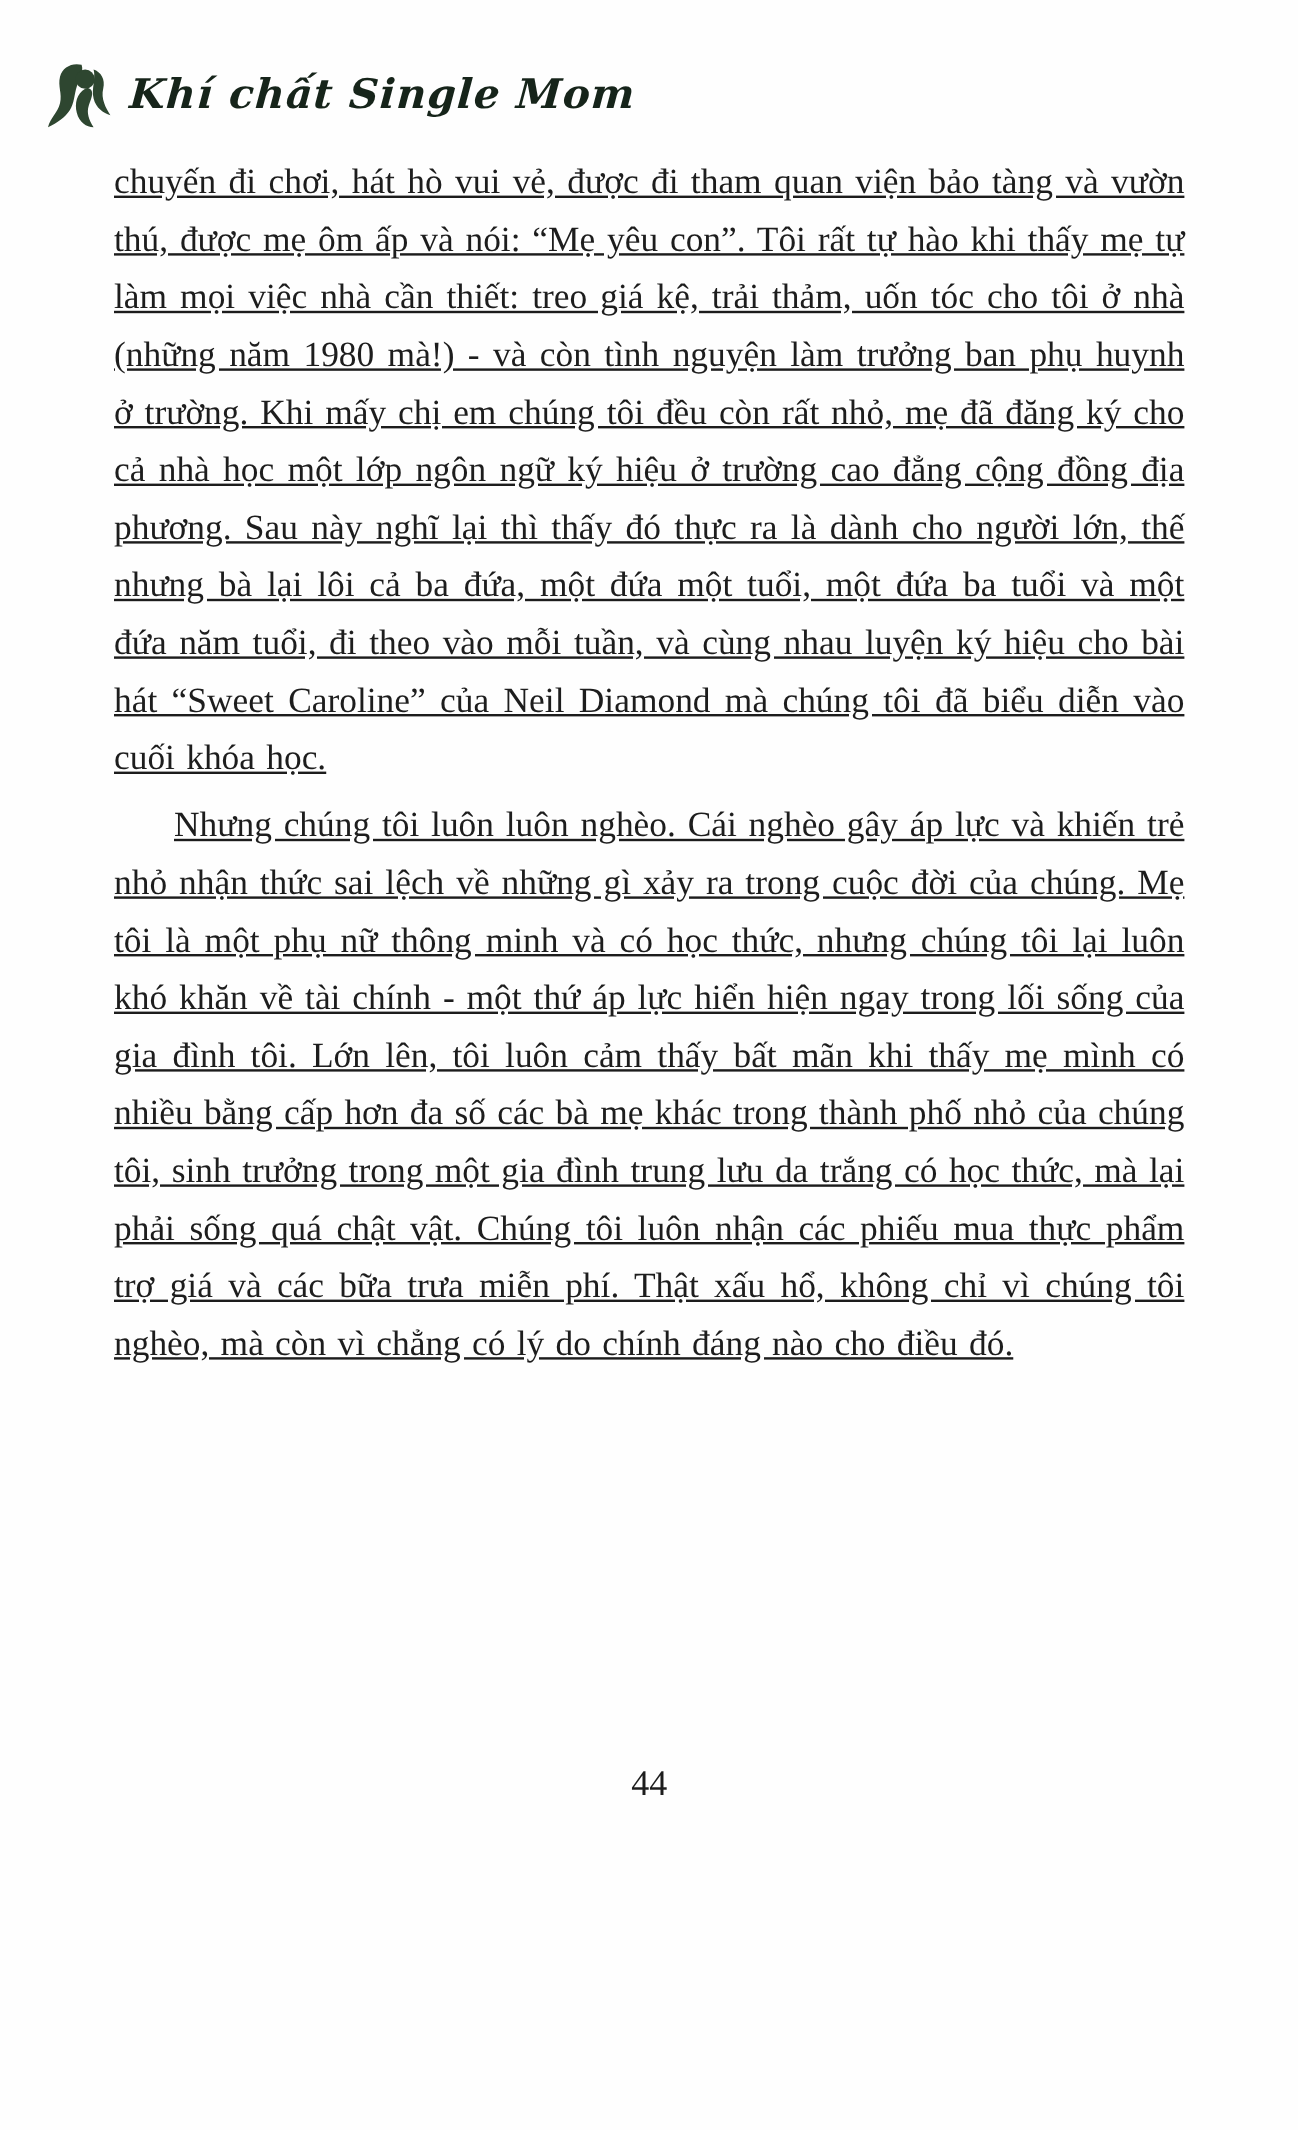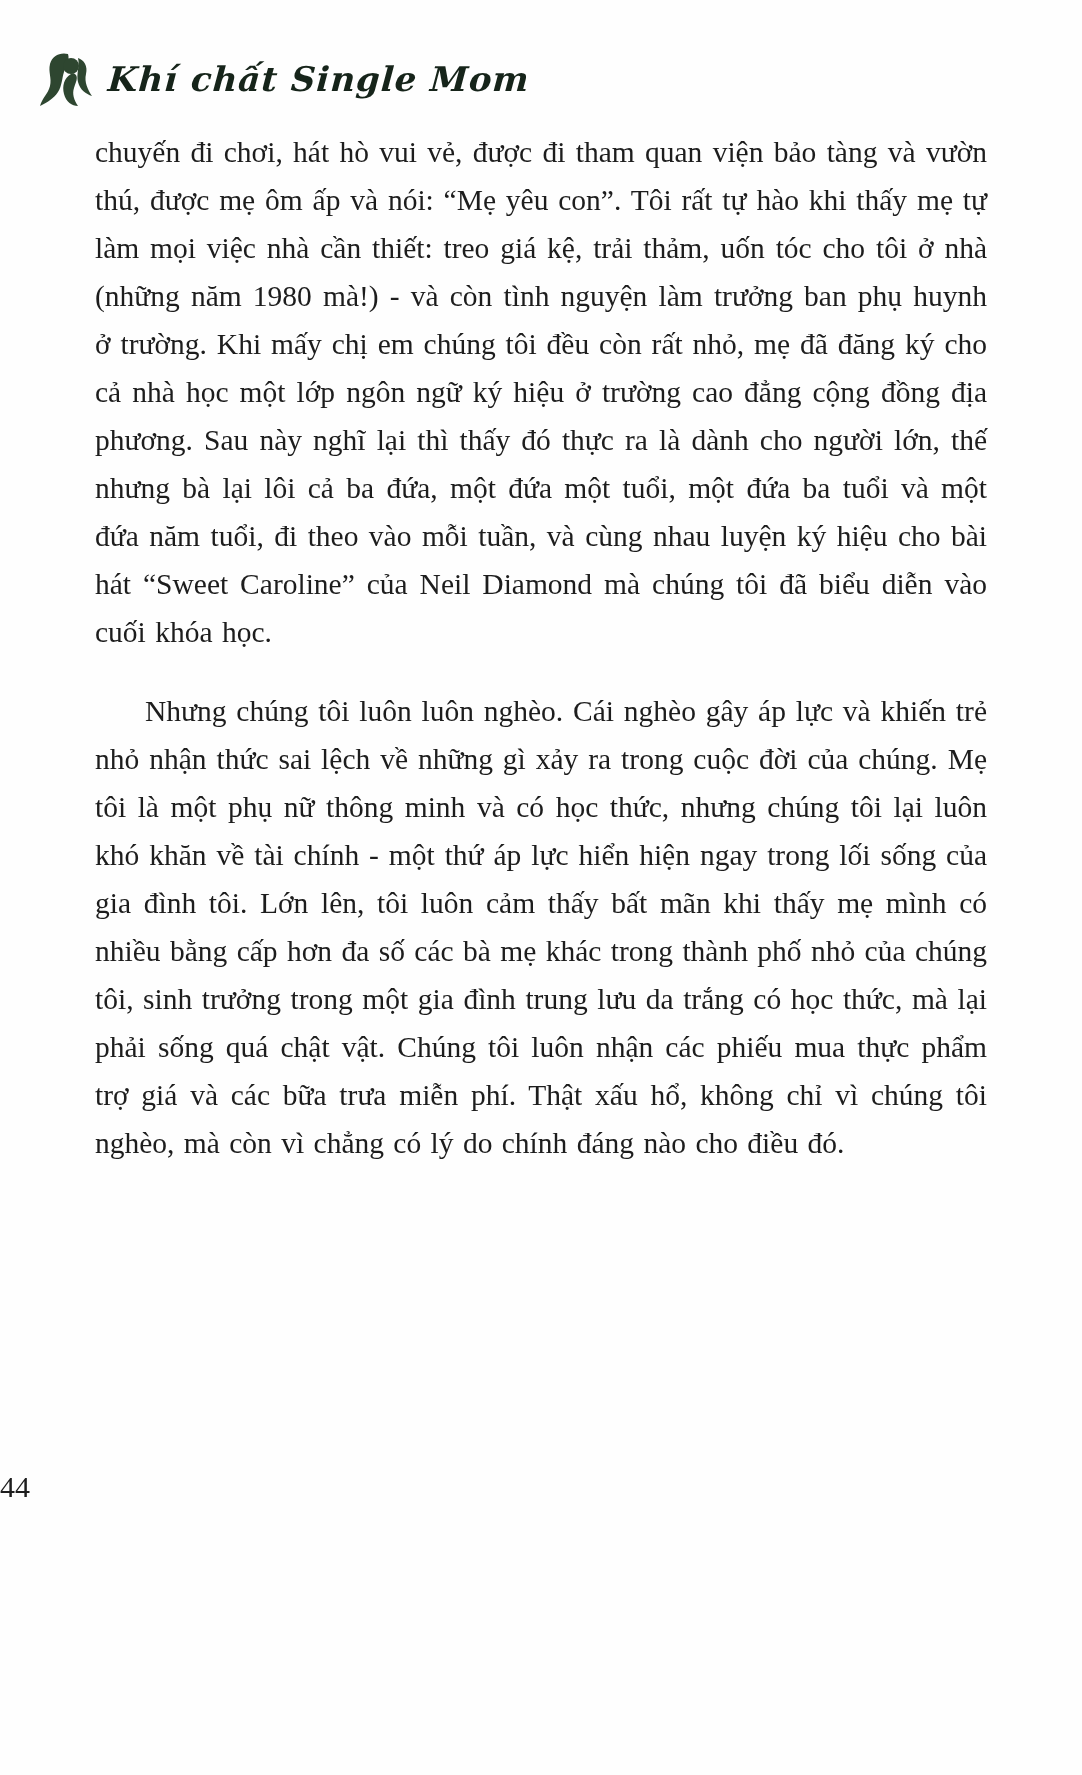--- a/index.html
+++ b/index.html
@@ -37,41 +37,42 @@
     font-size: 34px;
     letter-spacing: 1px;
     color: #16241a;
     transform: skewX(-4deg);
   }
   .content {
     position: absolute;
     top: 128px;
     left: 95px;
     width: 892px;
+    text-decoration: underline;
   }
   .content p {
     margin: 0;
     font-size: 29.5px;
     line-height: 48px;
     text-align: justify;
     word-spacing: 2px;
     color: #1d1d1d;
   }
   .content p.indent {
     text-indent: 50px;
   }
   .content p + p {
-    margin-top: 31px;
+    margin-top: 8px;
   }
   .page-number {
     position: absolute;
     top: 1470px;
     left: 0;
     width: 100%;
-    text-align: left;
+    text-align: center;
     font-size: 30px;
     color: #1d1d1d;
   }
 </style>
 </head>
 <body>
 
 <div class="page">
 
   <div class="header">

